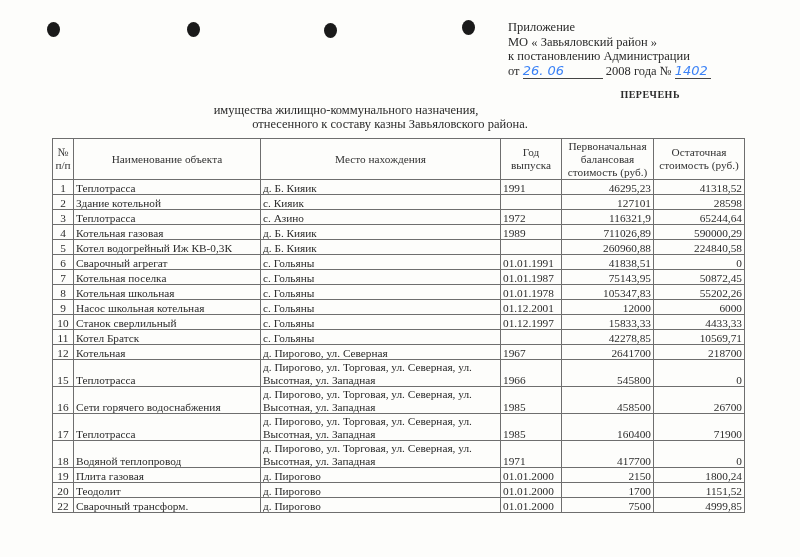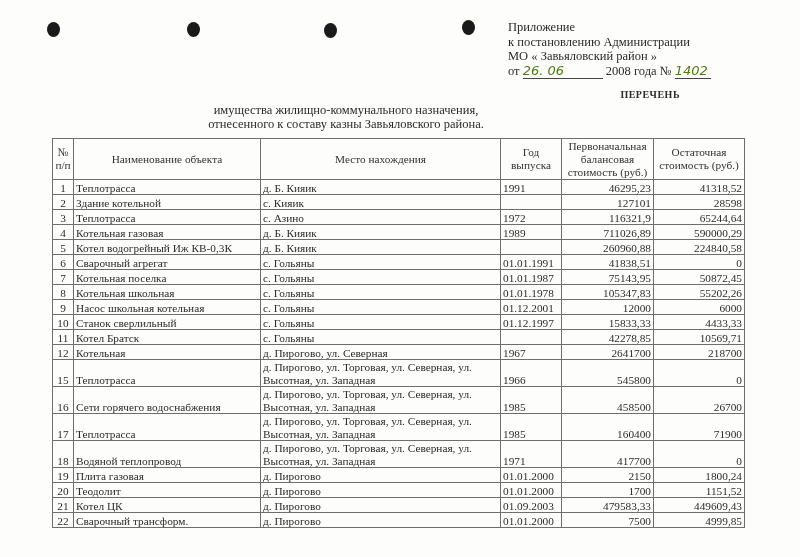--- a/index.html
+++ b/index.html
@@ -1,21 +1,21 @@
 <!DOCTYPE html>
 <html><head>
 <meta charset="utf-8">
 <style>
   html, body { margin:0; padding:0; }
   body { width:800px; height:557px; background:#fdfdfb; position:relative; overflow:hidden;
          font-family:"Liberation Serif", "DejaVu Serif", serif; color:#2b2b2b; }
   .hole { position:absolute; width:13px; height:15px; border-radius:50%; background:#1a1a1a; }
   .appendix { position:absolute; left:508px; top:20px; font-size:12.5px; line-height:14.5px; }
   .appendix div { white-space:nowrap; }
-  .hand { font-family:"DejaVu Sans", sans-serif; color:#4d7c0f; font-style:italic; font-size:13px; }
+  .hand { font-family:"DejaVu Sans", sans-serif; color:#3b82f6; font-style:italic; font-size:13px; }
   .uline { display:inline-block; border-bottom:1px solid #444; }
   .title { position:absolute; left:0; width:680px; text-align:right; top:89px; font-weight:bold; font-size:10px; letter-spacing:0.5px; }
   .subtitle { position:absolute; left:0; width:692px; text-align:center; font-size:12.5px; }
   table { position:absolute; left:52px; top:138px; border-collapse:collapse; font-size:11.3px; table-layout:fixed; }
   td, th { border:1px solid #6e6e6e; padding:0 2px; line-height:12.5px; height:14px; white-space:nowrap; overflow:hidden; vertical-align:bottom; }
   th { font-weight:normal; text-align:center; vertical-align:middle; white-space:normal; color:#333; height:40px; line-height:13px; }
   td.num { text-align:center; }
   td.r { text-align:right; }
   td.wrap { white-space:normal; line-height:12.5px;margin-left:36px; }
   tr.tall td { height:26px; }
@@ -23,33 +23,33 @@
 </head>
 <body>
 
 <div class="hole" style="left:47px;top:22px;"></div>
 <div class="hole" style="left:187px;top:22px;"></div>
 <div class="hole" style="left:324px;top:23px;"></div>
 <div class="hole" style="left:462px;top:20px;"></div>
 
 <div class="appendix">
   <div>Приложение</div>
+  <div>МО « Завьяловский район »</div>
   <div>к  постановлению  Администрации</div>
-  <div>МО « Завьяловский район »</div>
   <div>
     <span>от</span>
     <span class="uline" style="width:80px;"><span class="hand">26. 06</span></span>
     <span>2008 года  №</span>
     <span class="uline" style="width:36px;"><span class="hand">1402</span></span>
   </div>
 </div>
 
 <div class="title">ПЕРЕЧЕНЬ</div>
 <div class="subtitle" style="top:103px;">имущества  жилищно-коммунального назначения,</div>
-<div class="subtitle" style="top:117px;">отнесенного к составу казны Завьяловского района.</div>
+<div class="subtitle" style="top:117px;padding-left:44px;">отнесенного к составу казны Завьяловского района.</div>
 
 <table>
   <colgroup>
     <col style="width:21px">
       <col style="width:187px">
       <col style="width:240px">
     <col style="width:61px">
       <col style="width:92px">
       <col style="width:91px">
   </colgroup>
@@ -202,28 +202,20 @@
       </tr>
       <tr>
         <td class="num">20</td>
         <td>Теодолит</td>
         <td class="wrap">д. Пирогово</td>
         <td>01.01.2000</td>
         <td class="r">1700</td>
         <td class="r">1151,52</td>
       </tr>
       <tr>
-        <td class="num">21</td>
-        <td>Котел ЦК</td>
-        <td class="wrap">д. Пирогово</td>
-        <td>01.09.2003</td>
-        <td class="r">479583,33</td>
-        <td class="r">449609,43</td>
-      </tr>
-      <tr>
         <td class="num">22</td>
         <td>Сварочный трансформ.</td>
         <td class="wrap">д. Пирогово</td>
         <td>01.01.2000</td>
         <td class="r">7500</td>
         <td class="r">4999,85</td>
       </tr>
     </tbody>
 </table>
 

